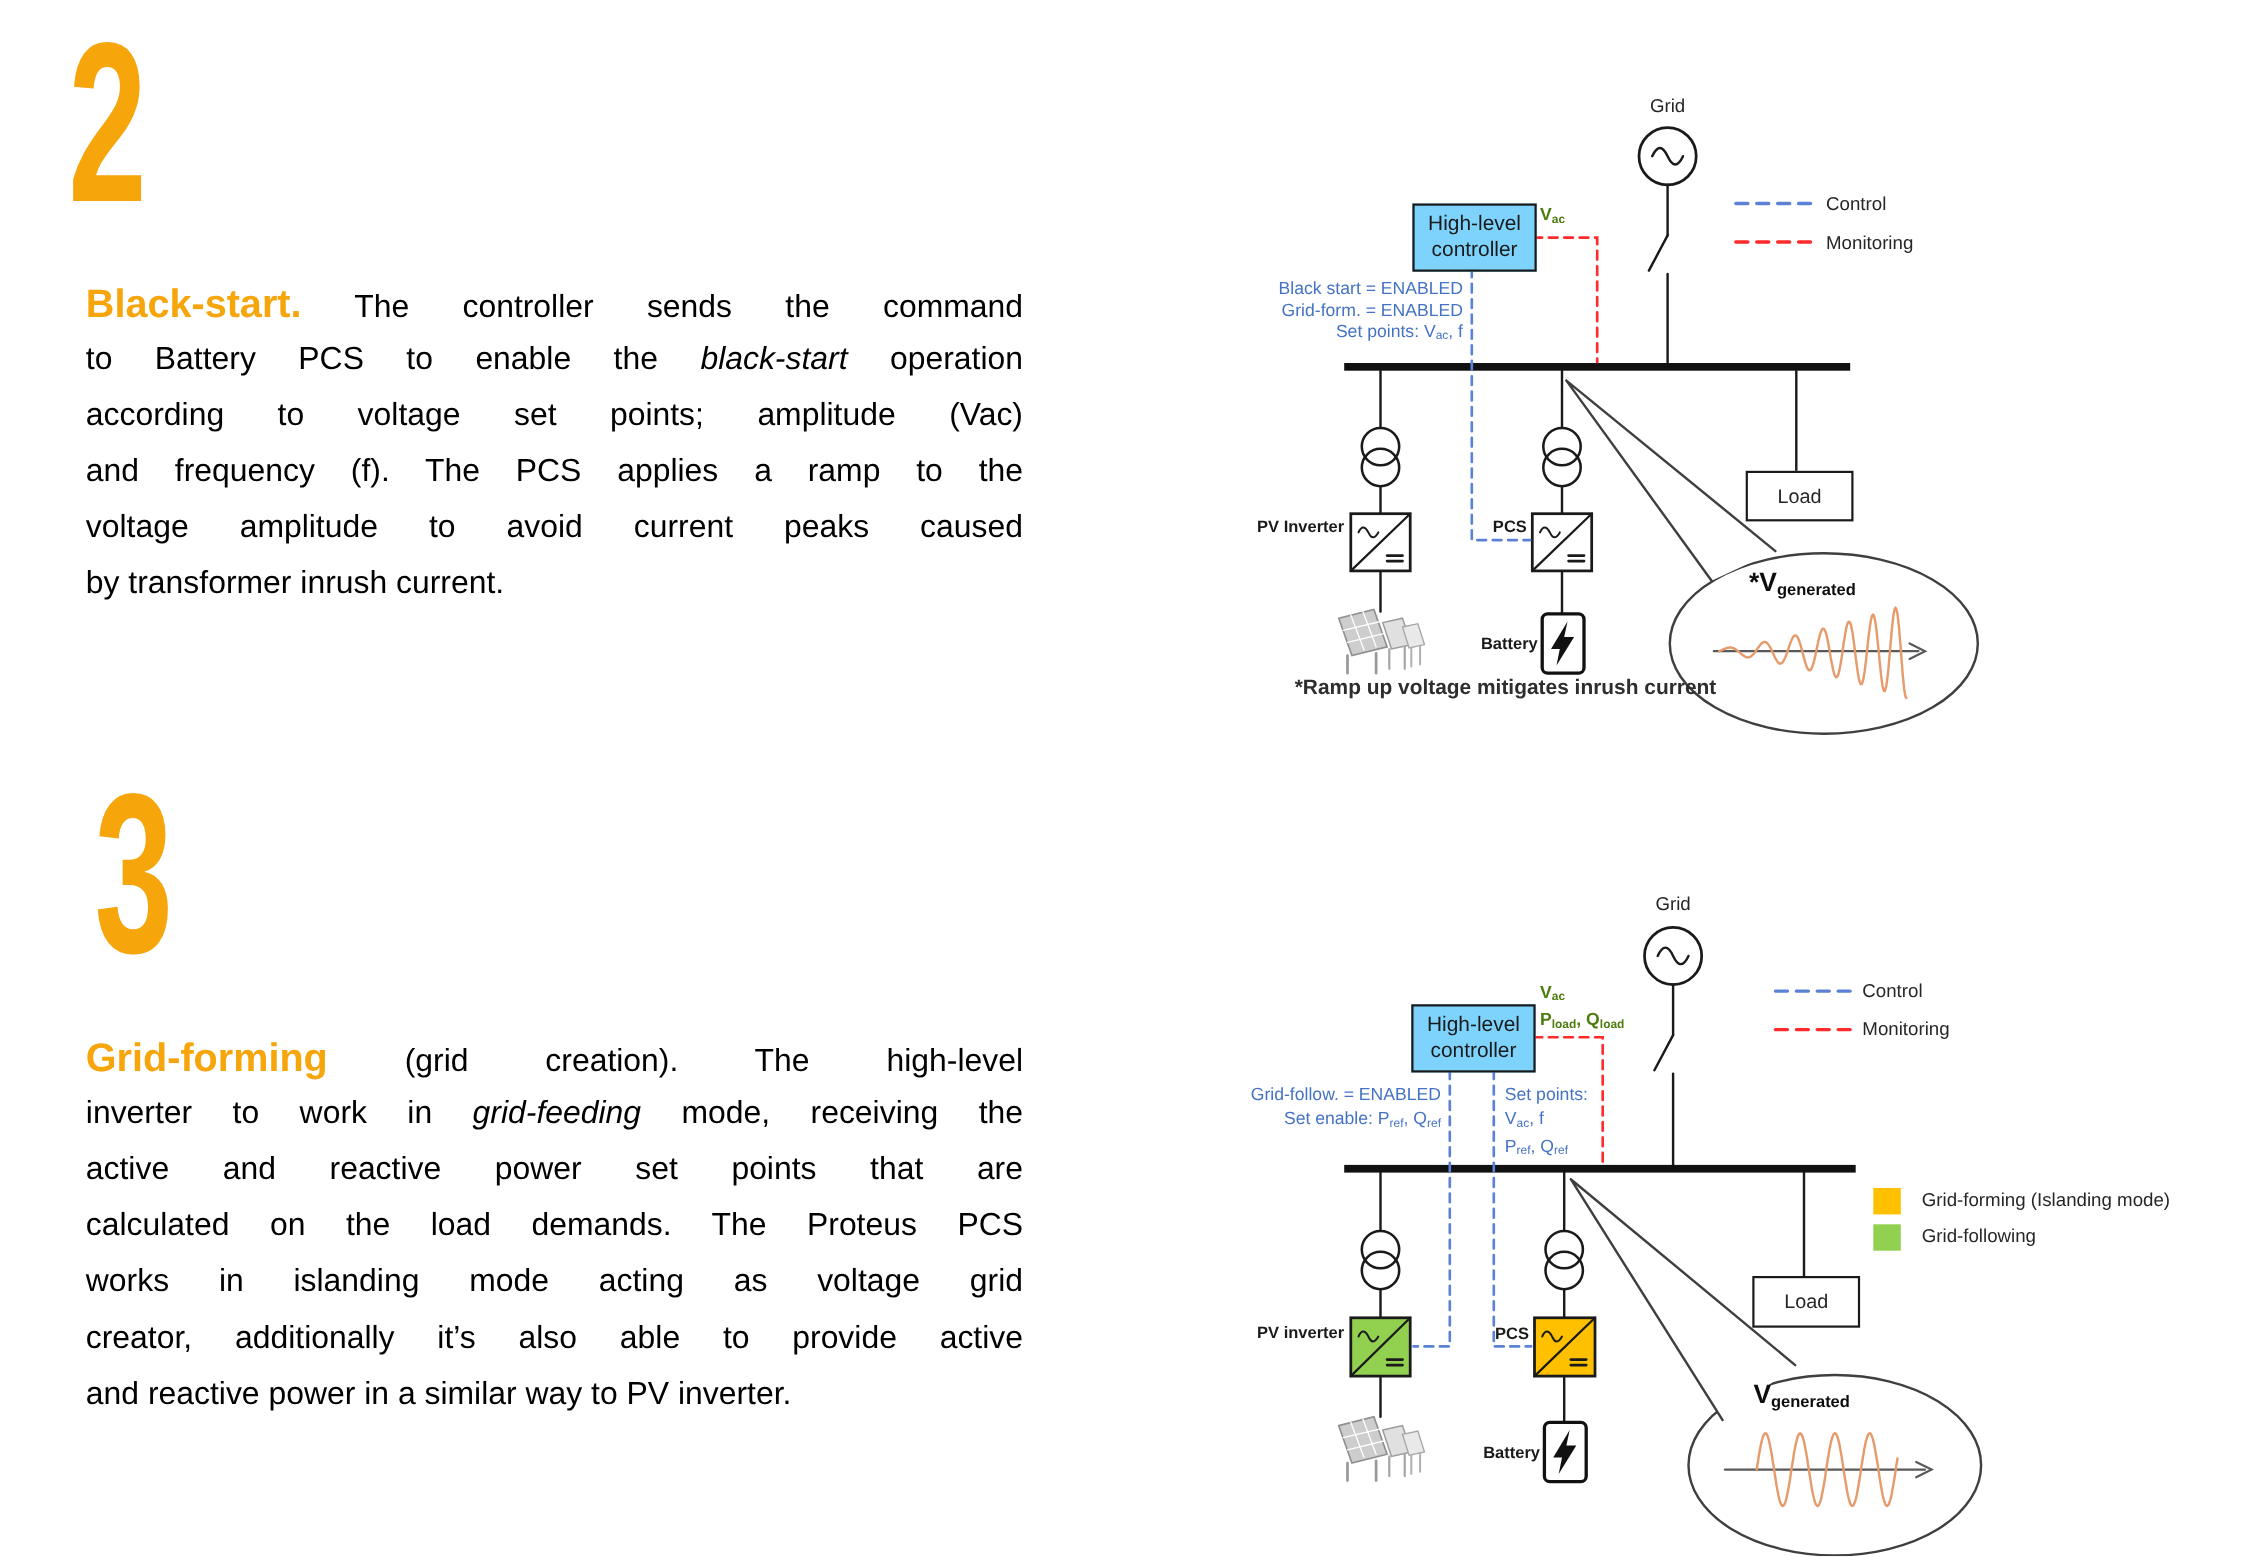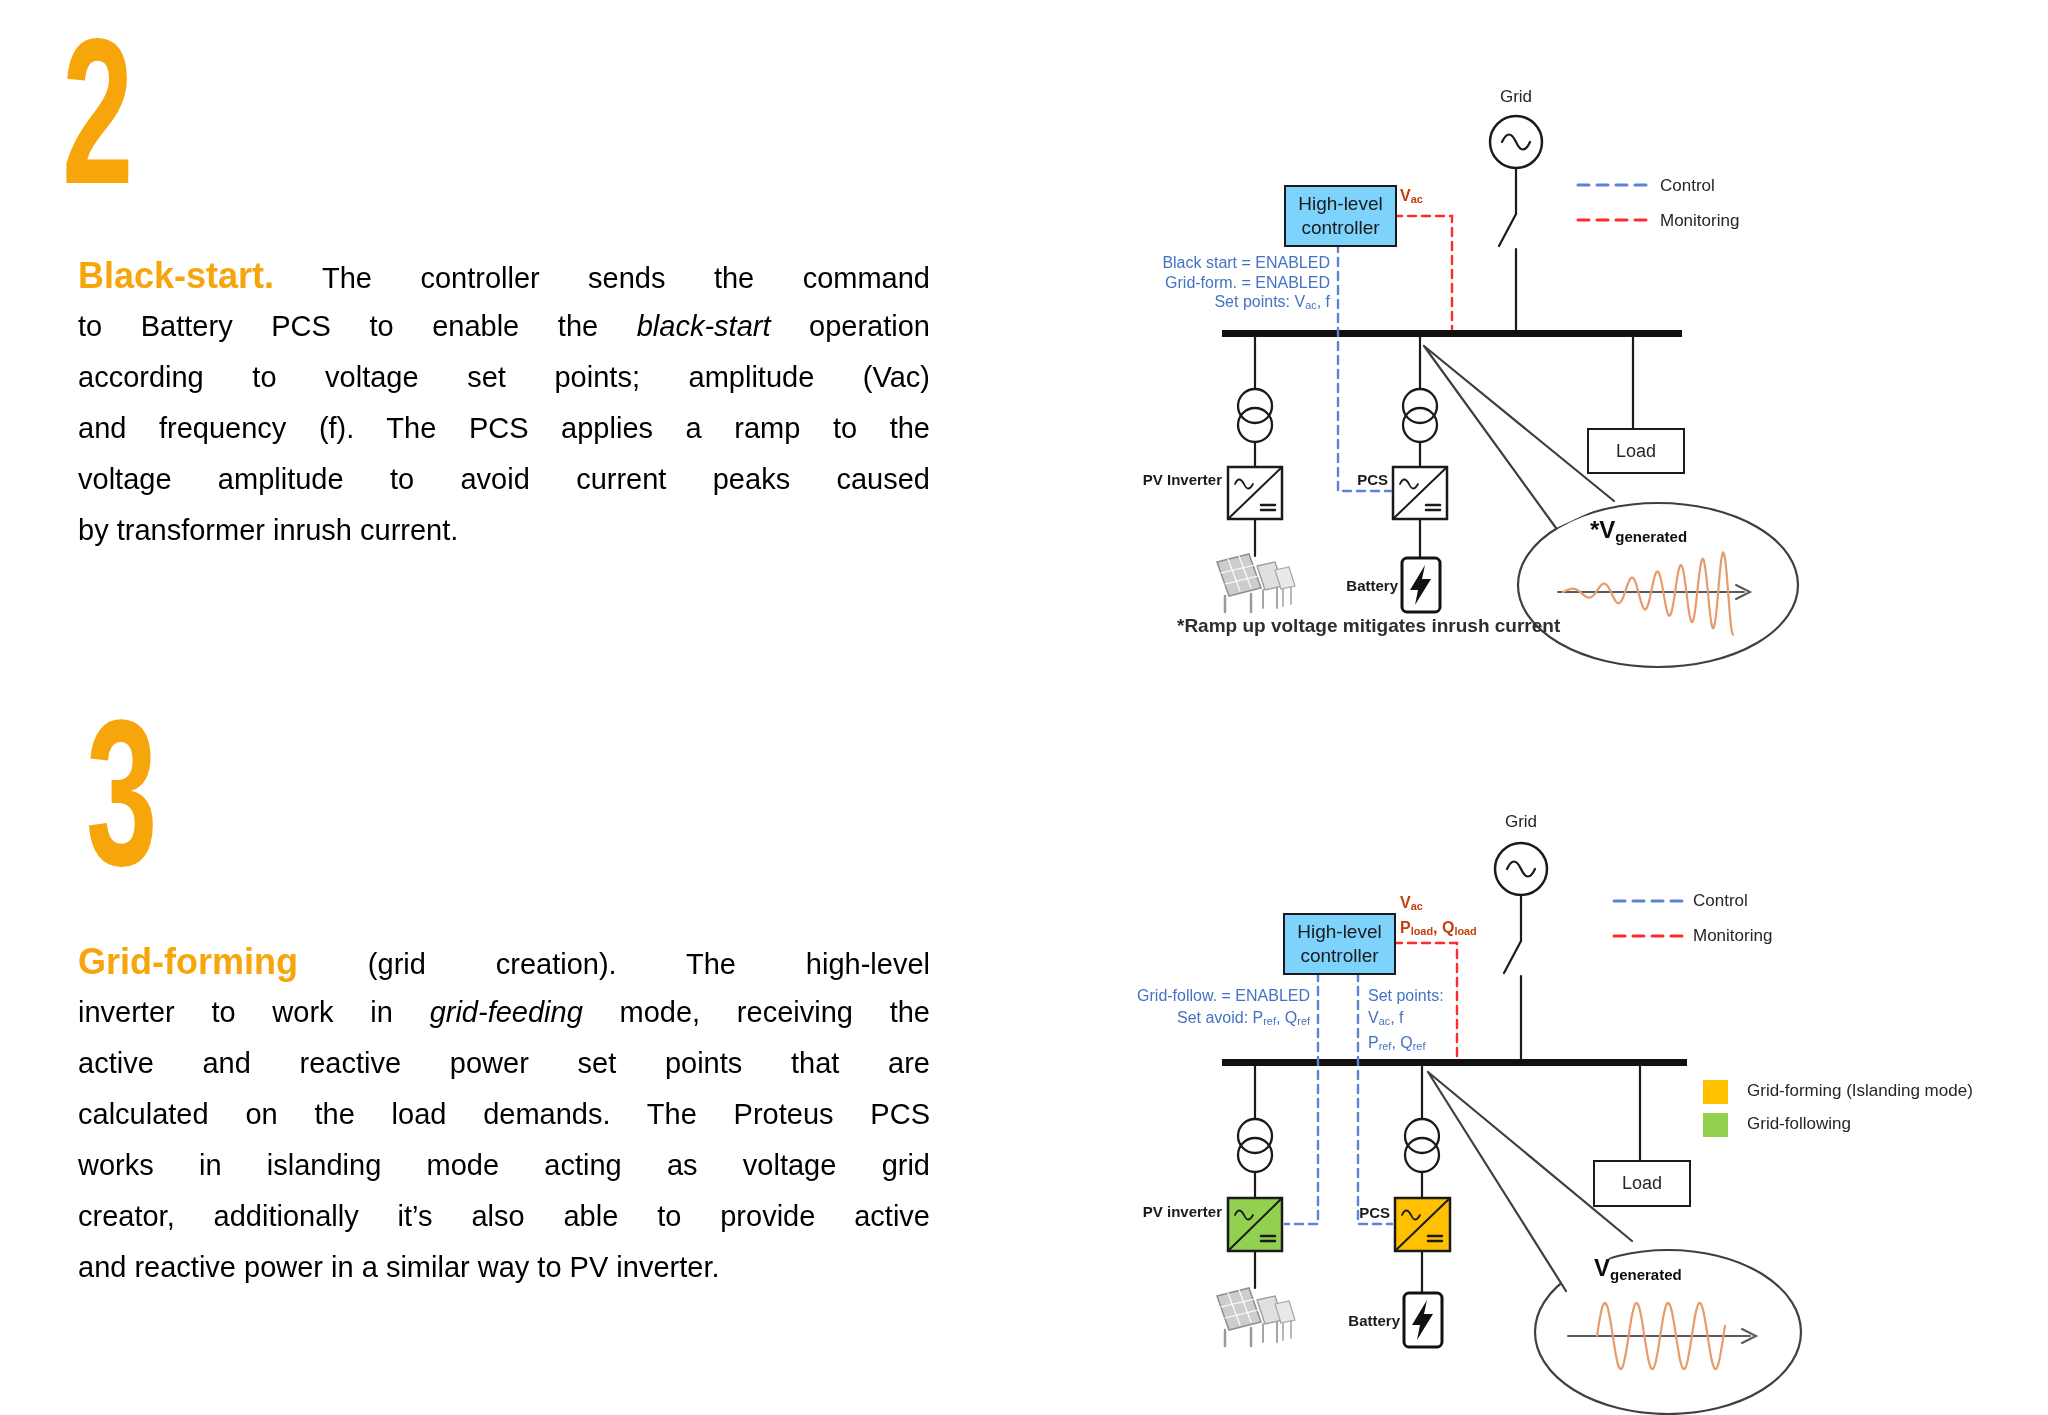--- a/index.html
+++ b/index.html
@@ -14,21 +14,21 @@
   .para .i{font-style:italic;}
   .ctrl-box{position:absolute;border:2.5px solid #1a1a1a;background:#7dd3fc;display:flex;flex-direction:column;
             align-items:center;justify-content:center;font-size:19px;line-height:24px;color:#1a1a1a;}
   .load-box{position:absolute;border:2px solid #1a1a1a;background:#fff;display:flex;align-items:center;
             justify-content:center;font-size:18px;color:#262626;}
   .small-label{position:absolute;font-size:18px;color:#262626;}
   .comp-label{position:absolute;font-weight:700;font-size:15px;color:#1a1a1a;text-align:right;}
   .blue-notes{position:absolute;color:#4472C4;font-size:16px;text-align:right;}
   .blue-notes div,.red-notes div{white-space:nowrap;}
   .blue-notes.left-align{text-align:left;}
-  .red-notes{position:absolute;color:#c2410c;font-size:16px;font-weight:600;}
+  .red-notes{position:absolute;color:#4d7c0f;font-size:16px;font-weight:600;}
   .legend-label{position:absolute;font-size:17px;color:#262626;}
   .sub{font-size:0.68em;vertical-align:-0.22em;}
   .callout-label{position:absolute;font-weight:700;color:#0d0d0d;font-size:24px;}
   .callout-label .sub{font-size:15px;vertical-align:-0.25em;}
   .footnote{position:absolute;font-weight:700;font-size:19px;color:#2e2e2e;}
   .swatch{position:absolute;width:25px;height:24px;}
   svg{position:absolute;left:0;top:0;}
   svg *{vector-effect:none;}
 </style>
 </head>
@@ -241,21 +241,21 @@
   <div class="ctrl-box" style="left:1283px;top:913px;width:109px;height:58px">
     <span>High-level</span>
     <span>controller</span>
   </div>
   <div class="red-notes" style="left:1400px;top:892px;line-height:21px">
       <div><span>V</span><span class="sub">ac</span></div>
       <div><span>P</span><span class="sub">load</span><span>, Q</span><span class="sub">load</span></div>
     </div>
   <div class="blue-notes" style="left:1128px;top:985px;width:182px;line-height:22px">
       <div><span>Grid-follow. = ENABLED</span></div>
-      <div><span>Set avoid: P</span><span class="sub">ref</span><span>, Q</span><span class="sub">ref</span></div>
+      <div><span>Set enable: P</span><span class="sub">ref</span><span>, Q</span><span class="sub">ref</span></div>
     </div>
   <div class="blue-notes left-align" style="left:1368px;top:985px;width:120px;line-height:22px">
       <div><span>Set points:</span></div>
       <div><span>V</span><span class="sub">ac</span><span>, f</span></div>
       <div><span>P</span><span class="sub">ref</span><span>, Q</span><span class="sub">ref</span></div>
     </div>
   <div class="legend-label" style="left:1693px;top:891px">Control</div>
   <div class="legend-label" style="left:1693px;top:926px">Monitoring</div>
   <div class="swatch" style="left: 1703px; top: 1080px; background: rgb(255, 192, 0);"></div>
   <div class="legend-label" style="left:1747px;top:1081px">Grid-forming (Islanding mode)</div>

